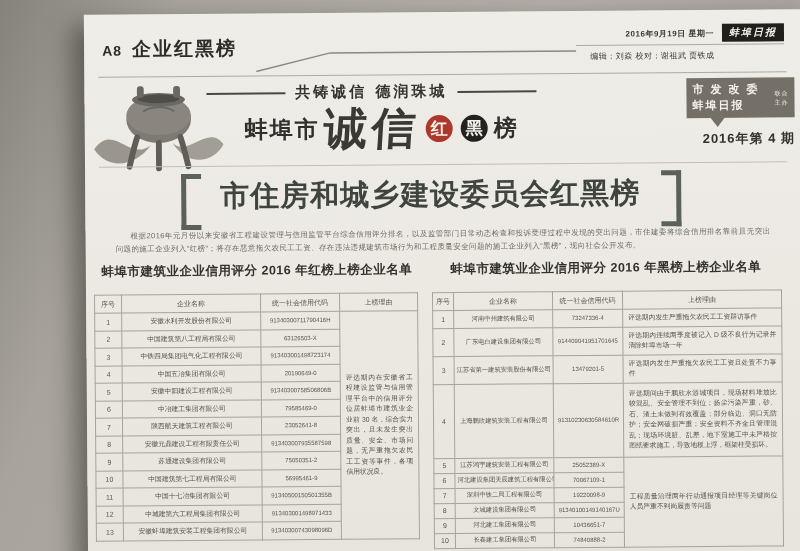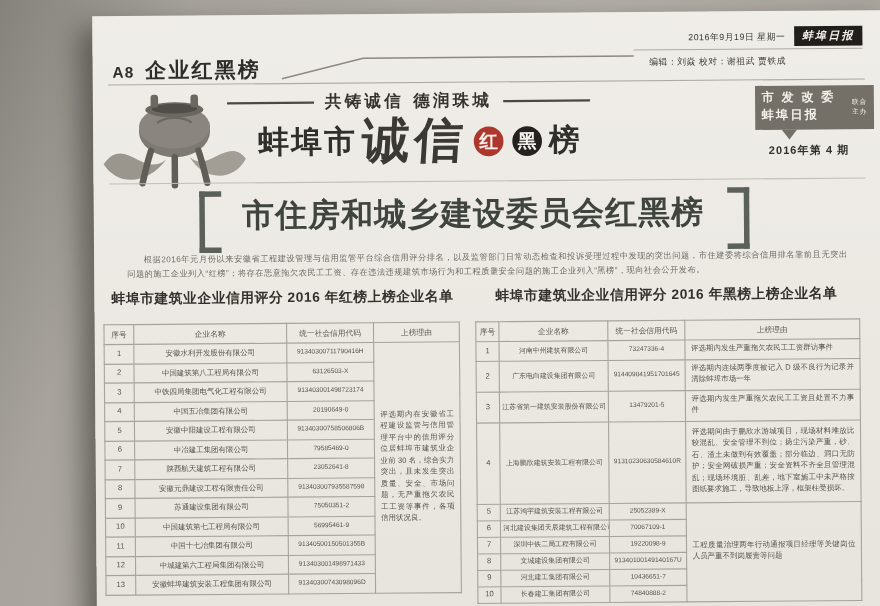--- a/index.html
+++ b/index.html
@@ -8,52 +8,52 @@
     background:linear-gradient(110deg,#85827c 0%,#a8a49d 18%,#b3afa8 55%,#a49f98 100%);}
   .paper{position:absolute;left:86px;top:12px;width:726px;height:560px;
     background:linear-gradient(180deg,#efede8 0%,#ebe8e2 60%,#e7e4dd 100%);
     transform:rotate(-0.45deg);transform-origin:50% 50%;
     box-shadow:-12px 10px 24px rgba(35,34,30,.5);}
   
   .hd{position:absolute;left:14px;top:10px;width:688px;height:52px;border-bottom:1px solid #aeaaa2;}
   .hd-title{position:absolute;left:4px;top:12px;display:flex;align-items:baseline;gap:10px;
     color:#2e2d2a;font-weight:bold;}
   .hd-no{font-size:14px;letter-spacing:1px;}
-  .hd-sec{font-size:19px;letter-spacing:2px;margin-top:15px;}
+  .hd-sec{font-size:19px;letter-spacing:2px;}
   .hd-svg{position:absolute;left:0;top:0;width:688px;height:52px;}
   .hd-right{position:absolute;right:2px;top:2px;width:208px;}
   .hd-r1{display:flex;align-items:center;justify-content:flex-end;gap:8px;height:22px;
     border-bottom:1px solid #aeaaa2;}
-  .hd-date{font-size:8px;font-weight:normal;color:#3a3834;letter-spacing:.5px;text-align:center;}
+  .hd-date{font-size:8px;font-weight:bold;color:#3a3834;letter-spacing:.5px;text-align:center;}
   .hd-logo{background:#201f1c;color:#f4f1ea;font-family:Liberation Sans, sans-serif;font-style:italic;
     font-weight:bold;font-size:10px;padding:2px 7px;letter-spacing:2px;}
   .hd-r2{font-size:8px;color:#3a3834;text-align:left;padding:5px 2px 0 14px;letter-spacing:.5px;}
   
   .mast{position:absolute;left:14px;top:62px;width:688px;height:90px;}
   .ding{position:absolute;left:-14px;top:0px;width:150px;height:98px;}
   .slogan{position:absolute;left:108px;top:8px;width:330px;display:flex;align-items:center;gap:10px;}
   .slogan .ln{flex:1;height:2px;background:#4a4844;}
   .slogan .tx{font-size:15px;font-weight:bold;color:#35332f;letter-spacing:3px;white-space:nowrap;
     font-family:"DejaVu Serif",serif;}
   .bigtitle{position:absolute;left:118px;top:26px;width:330px;height:56px;display:flex;
     align-items:center;justify-content:center;gap:4px;}
-  .bt-plain{font-size:28px;font-weight:bold;color:#302f2b;letter-spacing:2px;}
+  .bt-plain{font-size:23px;font-weight:bold;color:#302f2b;letter-spacing:2px;}
   .bt-callig{font-size:44px;font-weight:bold;color:#3b3934;font-family:"DejaVu Serif",serif;
     letter-spacing:4px;transform:skewX(-4deg);line-height:1;}
   .badge{display:inline-block;width:27px;height:27px;border-radius:50%;color:#f4f1ea;
     font-size:17px;font-weight:bold;text-align:center;line-height:27px;margin:0 2px;}
   .badge.red{background:#ad372c;}
   .badge.blk{background:#232220;}
   .org-box{position:absolute;left:588px;top:6px;width:108px;height:40px;background:#747067;
     color:#f3f1ea;padding:4px 6px;box-sizing:border-box;}
   .org-lines{float:left;font-size:11px;font-weight:bold;letter-spacing:2px;line-height:1.45;}
   .org-note{float:right;font-size:6px;letter-spacing:1px;width:14px;line-height:1.5;margin-top:8px;}
   .org-tri{position:absolute;left:612px;top:46px;width:0;height:0;
     border-left:7px solid transparent;border-right:7px solid transparent;border-top:9px solid #747067;}
-  .issue{position:absolute;left:600px;top:58px;width:100px;text-align:left;font-size:10px;
+  .issue{position:absolute;left:600px;top:58px;width:100px;text-align:center;font-size:13px;
     font-weight:bold;color:#33312d;letter-spacing:1px;}
   .rule-mast{position:absolute;left:14px;top:152px;width:688px;height:1px;background:#c2beb6;}
   
   .bracket{position:absolute;width:15px;height:46px;}
   .bracket.l{left:96px;top:160px;border-left:5px solid #5c605b;border-top:5px solid #5c605b;
     border-bottom:5px solid #5c605b;}
   .bracket.r{left:576px;top:160px;border-right:5px solid #5c605b;border-top:5px solid #5c605b;
     border-bottom:5px solid #5c605b;}
   .headline{position:absolute;left:125px;top:163px;width:440px;text-align:center;font-size:29px;
     font-weight:bold;color:#3f443f;letter-spacing:1px;}

